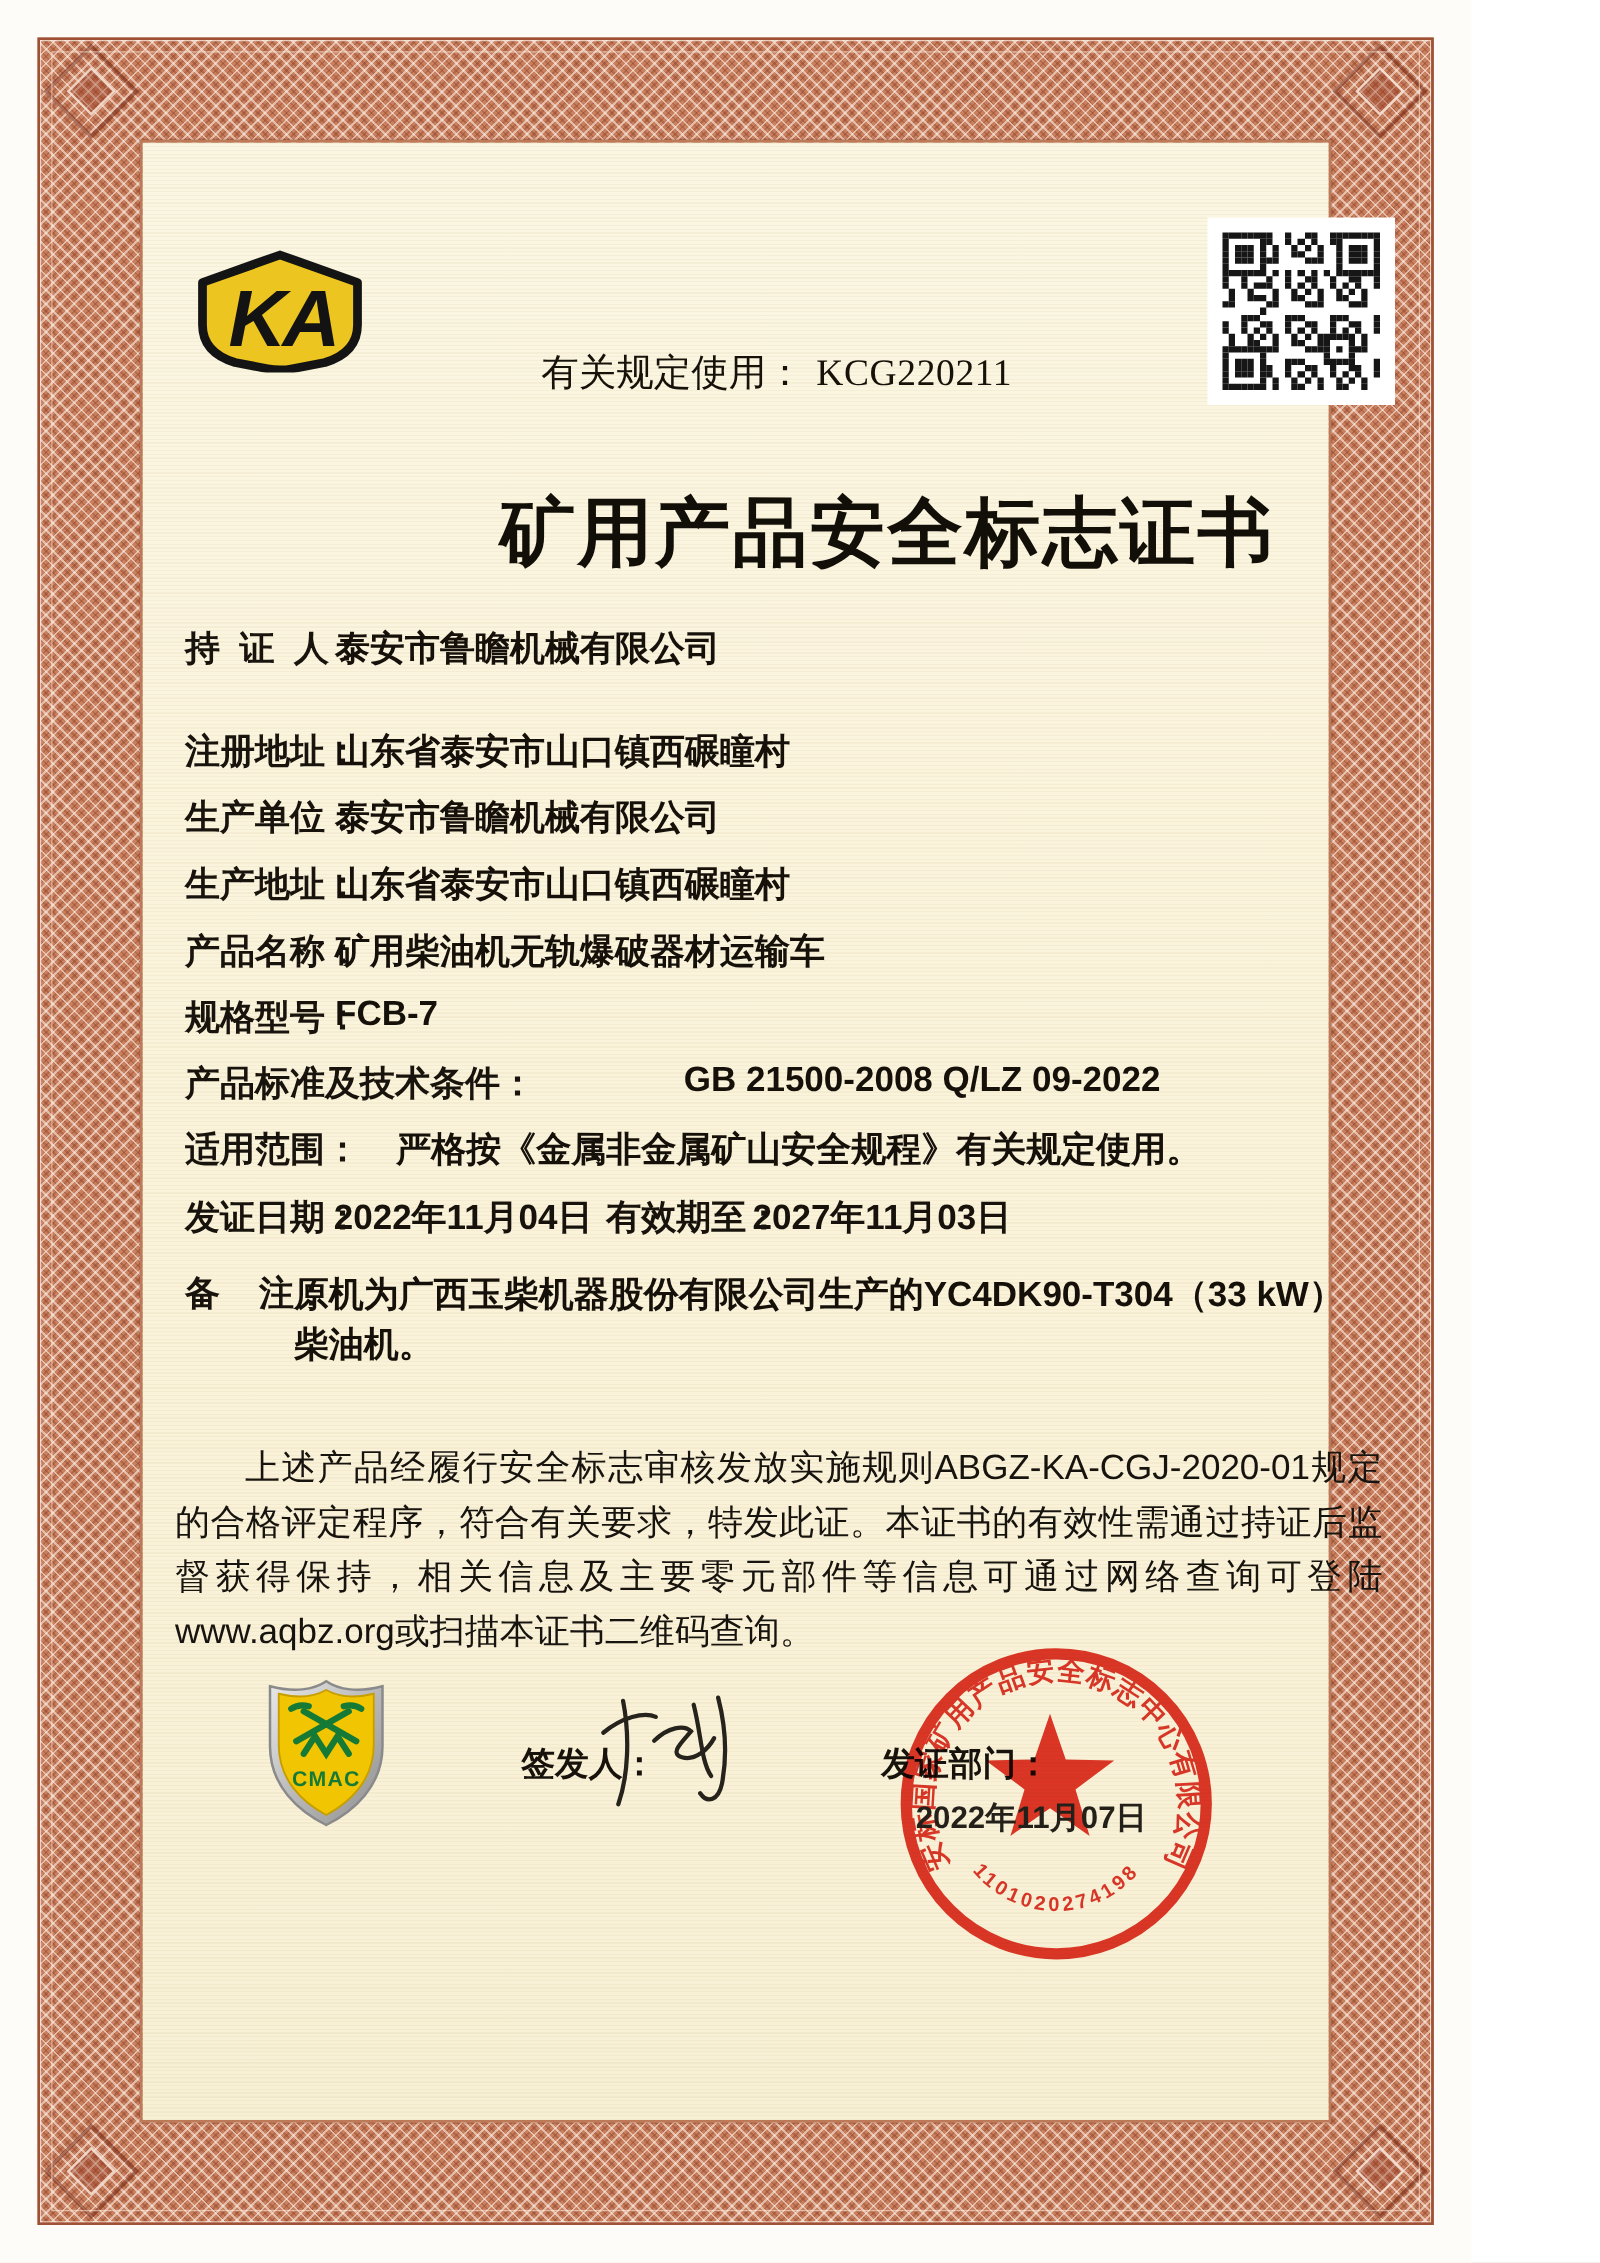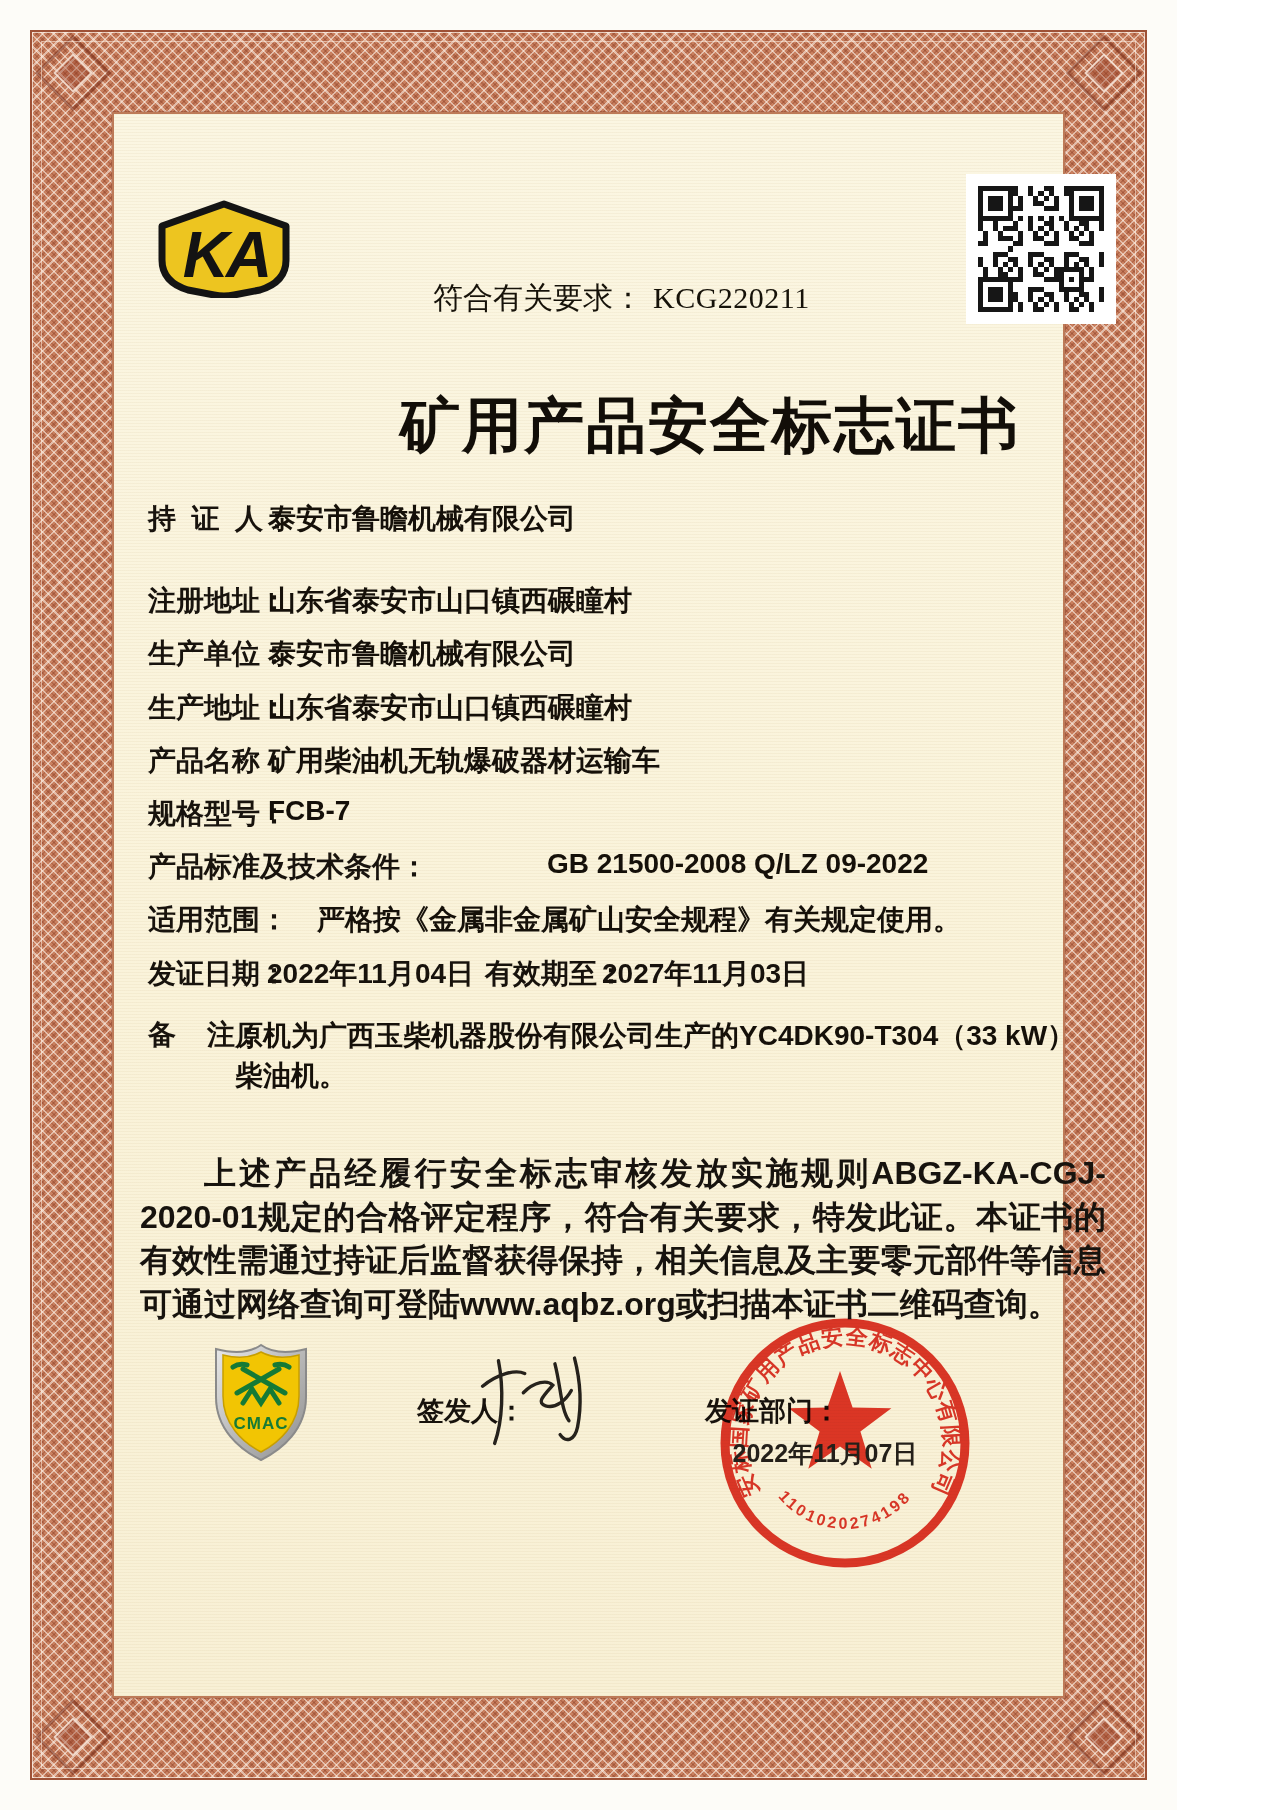--- a/index.html
+++ b/index.html
@@ -48,21 +48,21 @@
   .fr8 .val{left:169px}
   .frd{top:955px}
   .frd .d-il{position:absolute;left:0;white-space:pre;font-weight:600;}
   .frd .d-iv{position:absolute;left:119px;white-space:pre;font-weight:700;}
   .frd .d-vl{position:absolute;left:337px;white-space:pre;font-weight:600;}
   .frd .d-vv{position:absolute;left:454px;white-space:pre;font-weight:700;}
   .frk{top:1016px;height:90px;}
   .frk .val{left:87px;width:865px;white-space:normal;line-height:40px;}
   
   .statement{position:absolute;left:140px;top:1152px;width:966px;margin:0;
-             font-size:32px;line-height:43.5px;font-weight:700;color:#17130e;
+             font-size:28px;line-height:43.5px;font-weight:400;color:#17130e;
              text-indent:2em;text-align:justify;}
   
   .cmac{position:absolute;left:211px;top:1341px;width:100px;height:122px;}
   .signer-label,.dept-label{position:absolute;top:1393px;font-size:27px;font-weight:600;white-space:pre;}
   .signer-label{left:417px;}
   .dept-label{left:705px;}
   .signature{position:absolute;left:474px;top:1346px;width:115px;height:108px;transform:rotate(-5deg);}
   .seal{position:absolute;left:712px;top:1310px;width:266px;height:266px;
         mix-blend-mode:multiply;opacity:.93;}
   .seal .ring{fill:none;stroke:#dd2a1d;stroke-width:9px;}
@@ -83,21 +83,21 @@
     <div class="corner br"></div>
   </div>
   <div class="inner"></div>
 
   <svg class="ka" viewBox="0 0 136 100">
     <path d="M6,28 L68,6 L130,28 L130,62 Q130,84 104,92 L78,97 Q68,99 58,97 L32,92 Q6,84 6,62 Z" fill="#edc520" stroke="#141414" stroke-width="7" stroke-linejoin="round"></path>
     <text x="70" y="79" text-anchor="middle" font-size="64" font-weight="900" font-style="italic" letter-spacing="-3" fill="#131313">KA</text>
   </svg>
 
   <div class="certno">
-    <span>符合有关要求：</span><span class="num">KCG220211</span>
+    <span>有关规定使用：</span><span class="num">KCG220211</span>
   </div>
 
   <div class="qr">
     <div class="qr-grid">
         <div class="qon"></div>
         <div class="qon"></div>
         <div class="qon"></div>
         <div class="qon"></div>
         <div class="qon"></div>
         <div class="qon"></div>

